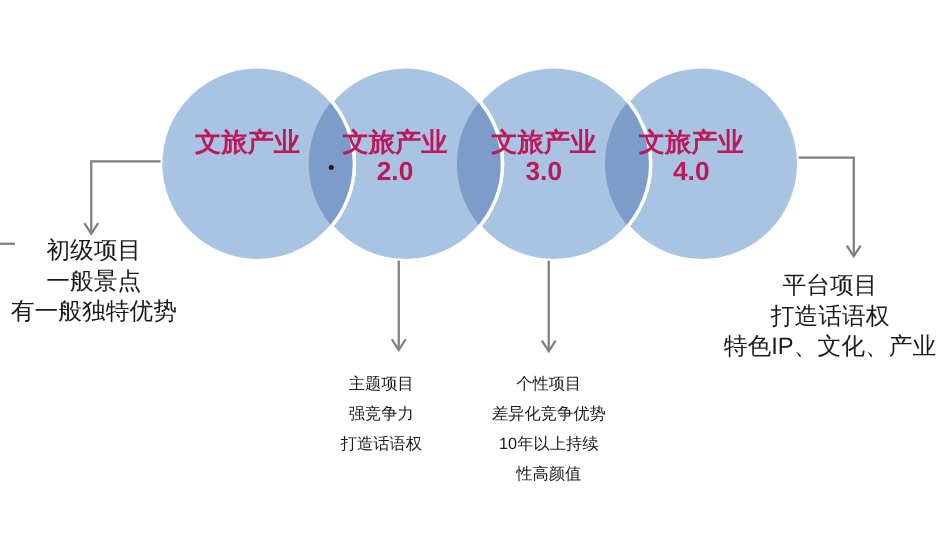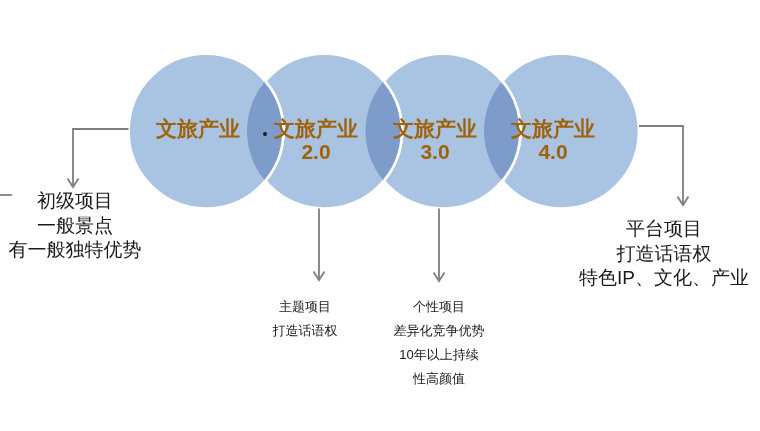--- a/index.html
+++ b/index.html
@@ -15,23 +15,23 @@
     background: #ffffff;
     overflow: hidden;
   }
   #venn-svg {
     position: absolute;
     left: 0; top: 0;
   }
   .circle-label {
     position: absolute;
     width: 160px;
-    top: 117px;
+    top: 103px;
     text-align: center;
-    color: #a16207;
+    color: #be185d;
     font-weight: bold;
     font-size: 21px;
     line-height: 23px;
     letter-spacing: 0px;
   }
   .desc {
     position: absolute;
     text-align: center;
     color: #1a1a1a;
     font-size: 13px;
@@ -138,20 +138,21 @@
   <div class="stray-dot"></div>
 
   <div class="desc big" id="desc-1">
     <div>初级项目</div>
     <div>一般景点</div>
     <div>有一般独特优势</div>
   </div>
 
   <div class="desc" id="desc-2">
     <div>主题项目</div>
+    <div>强竞争力</div>
     <div>打造话语权</div>
   </div>
 
   <div class="desc" id="desc-3">
     <div>个性项目</div>
     <div>差异化竞争优势</div>
     <div>10年以上持续</div>
     <div>性高颜值</div>
   </div>
 

